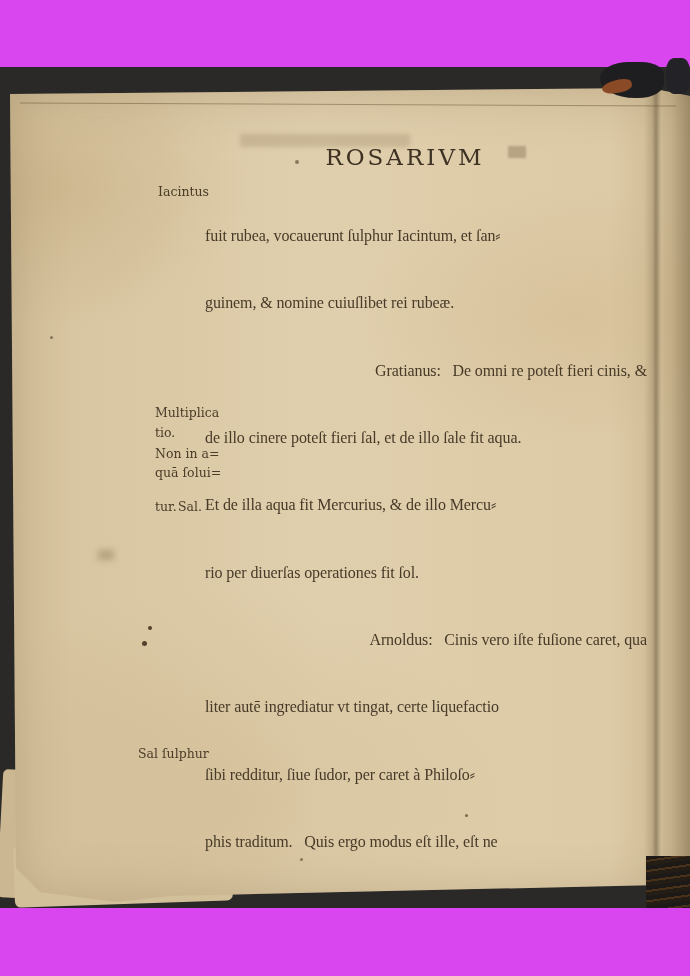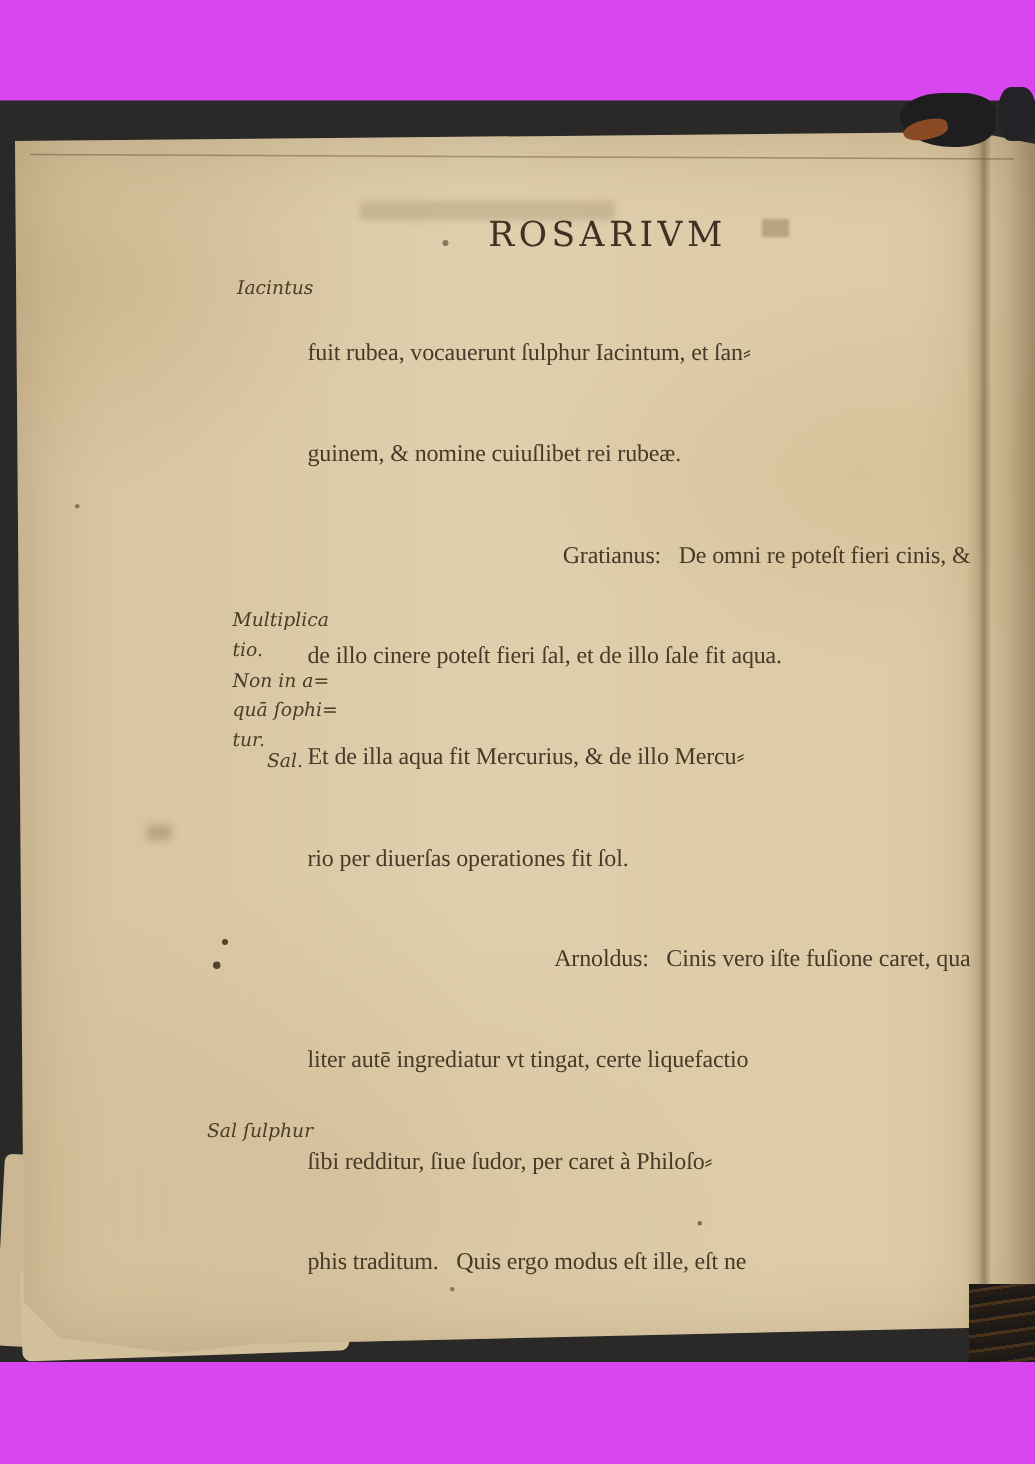--- a/index.html
+++ b/index.html
@@ -30,21 +30,21 @@
   .crease{position:absolute;left:10px;top:16px;width:656px;height:1px;
           background:rgba(95,75,45,0.45);transform:rotate(0.25deg);z-index:4;}
 
   
   .header{position:absolute;left:175px;top:56px;width:440px;text-align:center;
           font-size:23px;letter-spacing:3px;color:#3d3223;z-index:5;}
   .textcol{position:absolute;left:195px;top:92px;width:442px;color:#473a28;
            font-size:16px;line-height:22.45px;letter-spacing:-0.1px;white-space:pre;z-index:5;}
   .line{height:22.45px;font-family:Liberation Serif, serif;}
   .indent{padding-left:40px;text-align:right;}
-  .mnote{position:absolute;font-style:italic;font-size:12.5px;color:#4a3c28;z-index:5;white-space:pre;}
+  .mnote{position:absolute;font-size:12.5px;color:#4a3c28;z-index:5;white-space:pre;}
 
   
   .smudge{position:absolute;z-index:4;filter:blur(2px);background:rgba(125,105,75,0.22);}
   .speck{position:absolute;border-radius:50%;background:#54422c;z-index:5;}
 
   
   .blob-a{position:absolute;left:600px;top:62px;width:64px;height:36px;background:#1e1d20;
           border-radius:45% 35% 40% 55%;z-index:6;}
   .blob-a::after{content:"";position:absolute;left:2px;top:18px;width:30px;height:13px;
           background:#8a4a26;border-radius:50% 40% 40% 50%;transform:rotate(-12deg);}
@@ -76,22 +76,22 @@
     <div class="speck" style="left:285px;top:72px;width:4px;height:4px;opacity:.6;"></div>
     <div class="speck" style="left:455px;top:726px;width:3px;height:3px;opacity:.7;"></div>
     <div class="speck" style="left:290px;top:770px;width:3px;height:3px;opacity:.6;"></div>
 
     <div class="header">ROSARIVM</div>
 
     <div class="mnote" style="left:148px;top:96px;">Iacintus</div>
     <div class="mnote" style="left:145px;top:317px;">Multiplica</div>
     <div class="mnote" style="left:145px;top:337px;">tio.</div>
     <div class="mnote" style="left:145px;top:358px;">Non in a=</div>
-    <div class="mnote" style="left:145px;top:377px;">quā ſophi=</div>
-    <div class="mnote" style="left:145px;top:397px;">tur.</div>
+    <div class="mnote" style="left:145px;top:377px;">quā ſolui=</div>
+    <div class="mnote" style="left:145px;top:411px;">tur.</div>
     <div class="mnote" style="left:168px;top:411px;">Sal.</div>
     <div class="mnote" style="left:128px;top:658px;">Sal ſulphur</div>
 
     <div class="textcol">
       <div class="line">fuit rubea, vocauerunt ſulphur Iacintum, et ſan⸗</div>
       <div class="line">guinem, &amp; nomine cuiuſlibet rei rubeæ.</div>
       <div class="line indent">Gratianus:   De omni re poteſt fieri cinis, &amp;</div>
       <div class="line">de illo cinere poteſt fieri ſal, et de illo ſale fit aqua.</div>
       <div class="line">Et de illa aqua fit Mercurius, &amp; de illo Mercu⸗</div>
       <div class="line">rio per diuerſas operationes fit ſol.</div>

